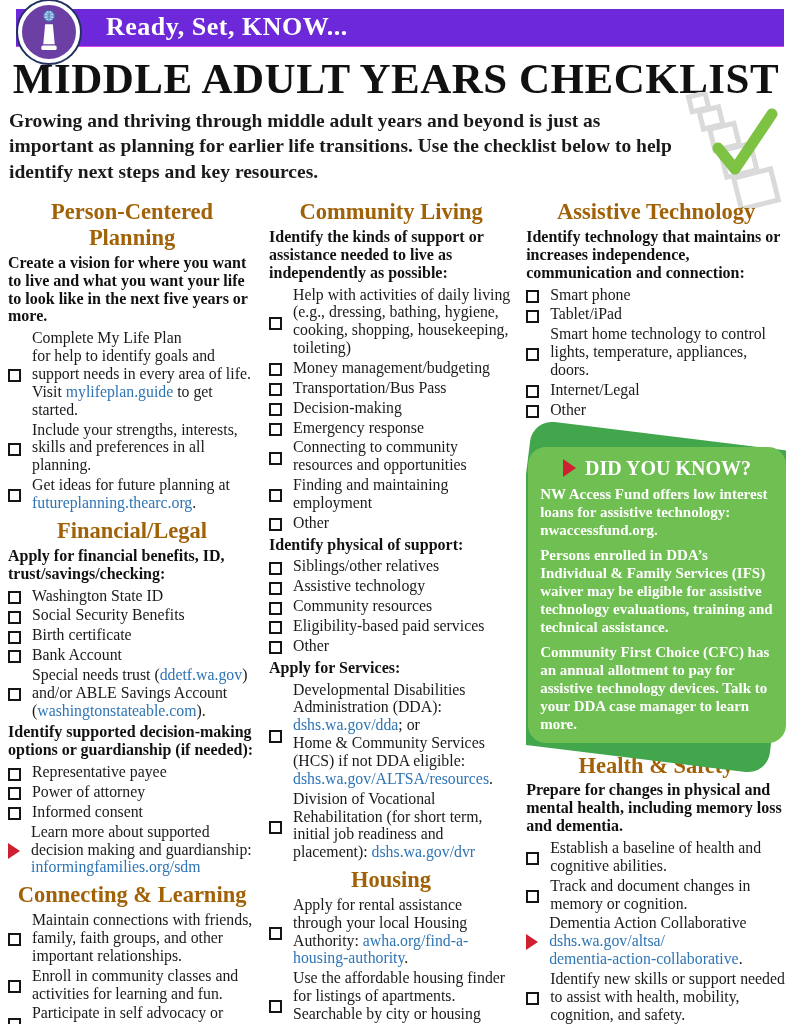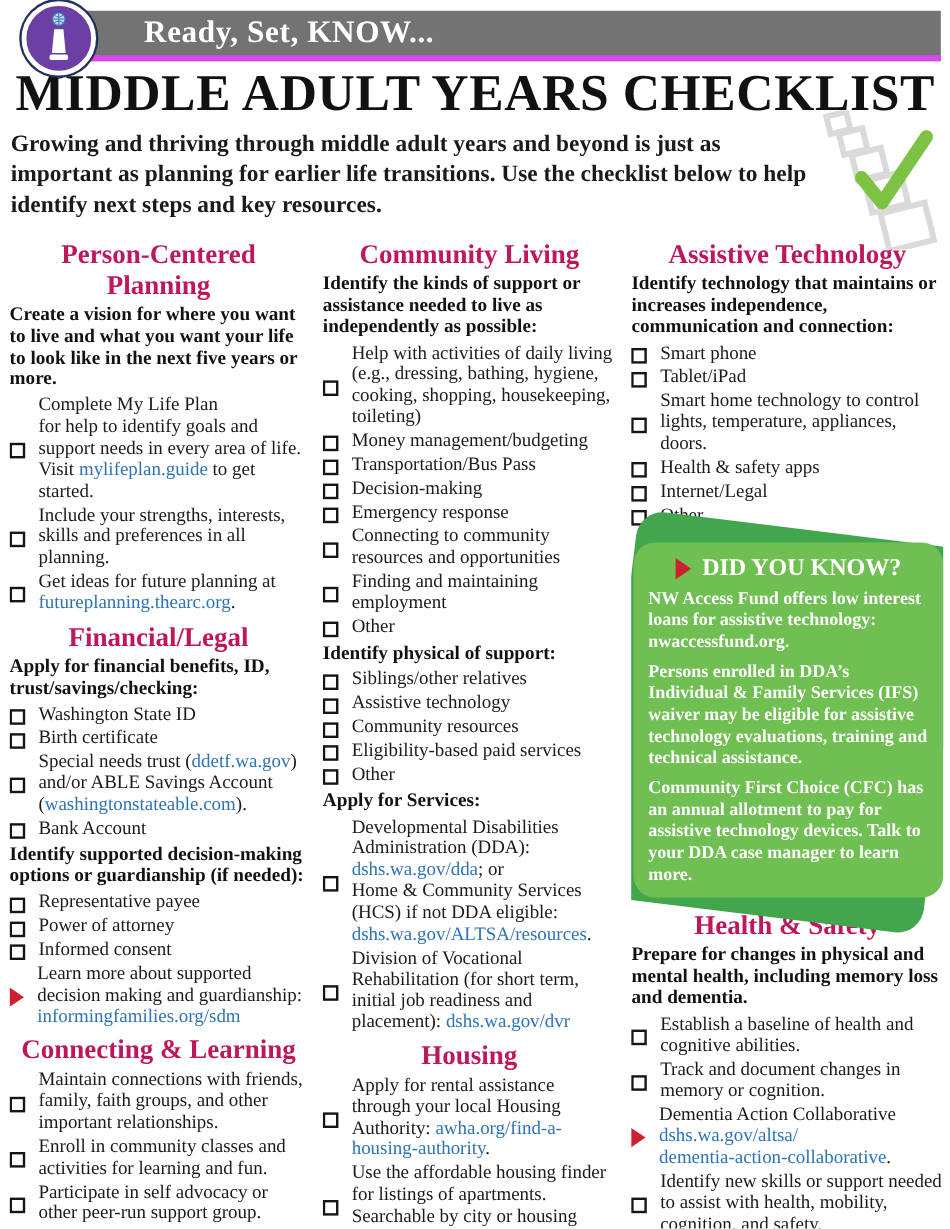--- a/index.html
+++ b/index.html
@@ -1,53 +1,53 @@
 <!DOCTYPE html>
 <html><head>
 <meta charset="utf-8">
 <style>
   html,body{margin:0;padding:0;background:#ffffff;}
   body{width:792px;height:1024px;font-family:"Liberation Serif",serif;color:#1a1a1a;}
   .page{position:relative;width:792px;height:1024px;overflow:hidden;background:#fff;}
 
   
-  .topbar{position:absolute;left:30px;right:8px;top:9px;height:37px;background:#737373;border-bottom:5px solid #d946ef;}
+  .topbar{position:absolute;left:16px;right:8px;top:9px;height:37px;background:#6d28d9;border-bottom:1px solid #d946ef;}
   .brand{position:absolute;left:90px;top:3px;font-size:26px;font-weight:bold;color:#ffffff;letter-spacing:.5px;white-space:nowrap;}
   .logo{position:absolute;left:18px;top:1px;width:54px;height:54px;border-radius:50%;
         background:#6b3fa3;border:4px solid #fff;box-shadow:0 0 0 2px #20315f;z-index:3;
         display:flex;align-items:center;justify-content:center;}
 
   h1.title{position:absolute;left:0;top:54px;width:100%;text-align:center;margin:0;
         font-size:43px;font-weight:bold;color:#111;letter-spacing:.5px;}
   .intro{position:absolute;left:9px;top:108px;width:666px;margin:0;
         font-size:19.5px;font-weight:bold;line-height:1.3;color:#1a1a1a;}
   .checkgraphic{position:absolute;right:0;top:92px;width:132px;height:116px;}
 
   
   .cols{position:absolute;left:8px;top:197px;width:778px;bottom:0;display:flex;gap:13px;}
   .col{overflow:hidden;}
   .col0{width:252px;}
   .col1{width:248px;}
   .col2{width:264px;}
 
-  .col-heading{font-size:22.5px;line-height:1.15;color:#be185d;text-align:center;
+  .col-heading{font-size:22.5px;line-height:1.15;color:#a16207;text-align:center;
         font-weight:bold;margin:6px 0 3px;}
   .col > .col-heading:first-child{margin-top:2px;}
   .lead{font-weight:bold;font-size:16px;line-height:1.12;margin:2px 0 4px;color:#111;}
   ul.checklist{list-style:none;margin:0 0 4px;padding:0;}
   ul.checklist li{display:flex;gap:11px;font-size:15.8px;line-height:1.13;margin:2px 0;
         overflow-wrap:break-word;align-items:center;}
   .b-box{flex:none;width:9px;height:9px;border:2.5px solid #151515;margin-top:4px;background:#fff;}
   .b-arrow{flex:none;width:0;height:0;border-left:12px solid #cf2031;
         border-top:8px solid transparent;border-bottom:8px solid transparent;margin-top:2px;}
   .itx{min-width:0;}
   a.link{color:#2e74b5;cursor:pointer;}
 
   
-  .dyk{position:relative;margin:14px 0 10px 2px;}
+  .dyk{position:relative;margin:28px 0 10px 2px;}
   .dyk-bg{position:absolute;left:-16px;right:-2px;top:-12px;bottom:-16px;background:#42a64d;
         border-radius:22px;transform:rotate(7deg);}
   .dyk-card{position:relative;background:#70bf52;border-radius:18px;padding:8px 12px 10px;color:#fff;}
   .dyk-title{display:flex;align-items:center;justify-content:center;gap:9px;
         font-weight:bold;font-size:20px;margin:2px 0 5px;}
   .dyk-arrow{width:0;height:0;border-left:13px solid #cf2031;
         border-top:9px solid transparent;border-bottom:9px solid transparent;}
   .dyk-card p{margin:0 0 7px;font-weight:bold;font-size:15px;line-height:1.2;}
   .dyk-card p:last-child{margin-bottom:0;}
   .dyk-card a.link{color:#ffffff;}
@@ -107,29 +107,33 @@
         </ul>
         <h2 class="col-heading">Financial/Legal</h2>
         <p class="lead">Apply for financial benefits, ID, trust/savings/checking:</p>
         <ul class="checklist">
           <li>
             <span class="b-box"></span>
             <span class="itx">Washington State ID</span>
           </li>
           <li>
             <span class="b-box"></span>
+            <span class="itx">Social Security Benefits</span>
+          </li>
+          <li>
+            <span class="b-box"></span>
             <span class="itx">Birth certificate</span>
           </li>
           <li>
             <span class="b-box"></span>
+            <span class="itx">Bank Account</span>
+          </li>
+          <li>
+            <span class="b-box"></span>
             <span class="itx">Special needs trust (<a class="link">ddetf.wa.gov</a>) and/or ABLE Savings Account (<a class="link">washingtonstateable.com</a>).</span>
-          </li>
-          <li>
-            <span class="b-box"></span>
-            <span class="itx">Bank Account</span>
           </li>
         </ul>
         <p class="lead">Identify supported decision-making options or guardianship (if needed):</p>
         <ul class="checklist">
           <li>
             <span class="b-box"></span>
             <span class="itx">Representative payee</span>
           </li>
           <li>
             <span class="b-box"></span>
@@ -251,24 +255,20 @@
             <span class="b-box"></span>
             <span class="itx">Smart phone</span>
           </li>
           <li>
             <span class="b-box"></span>
             <span class="itx">Tablet/iPad</span>
           </li>
           <li>
             <span class="b-box"></span>
             <span class="itx">Smart home technology to control lights, temperature, appliances, doors.</span>
-          </li>
-          <li>
-            <span class="b-box"></span>
-            <span class="itx">Health &amp; safety apps</span>
           </li>
           <li>
             <span class="b-box"></span>
             <span class="itx">Internet/Legal</span>
           </li>
           <li>
             <span class="b-box"></span>
             <span class="itx">Other</span>
           </li>
         </ul>

